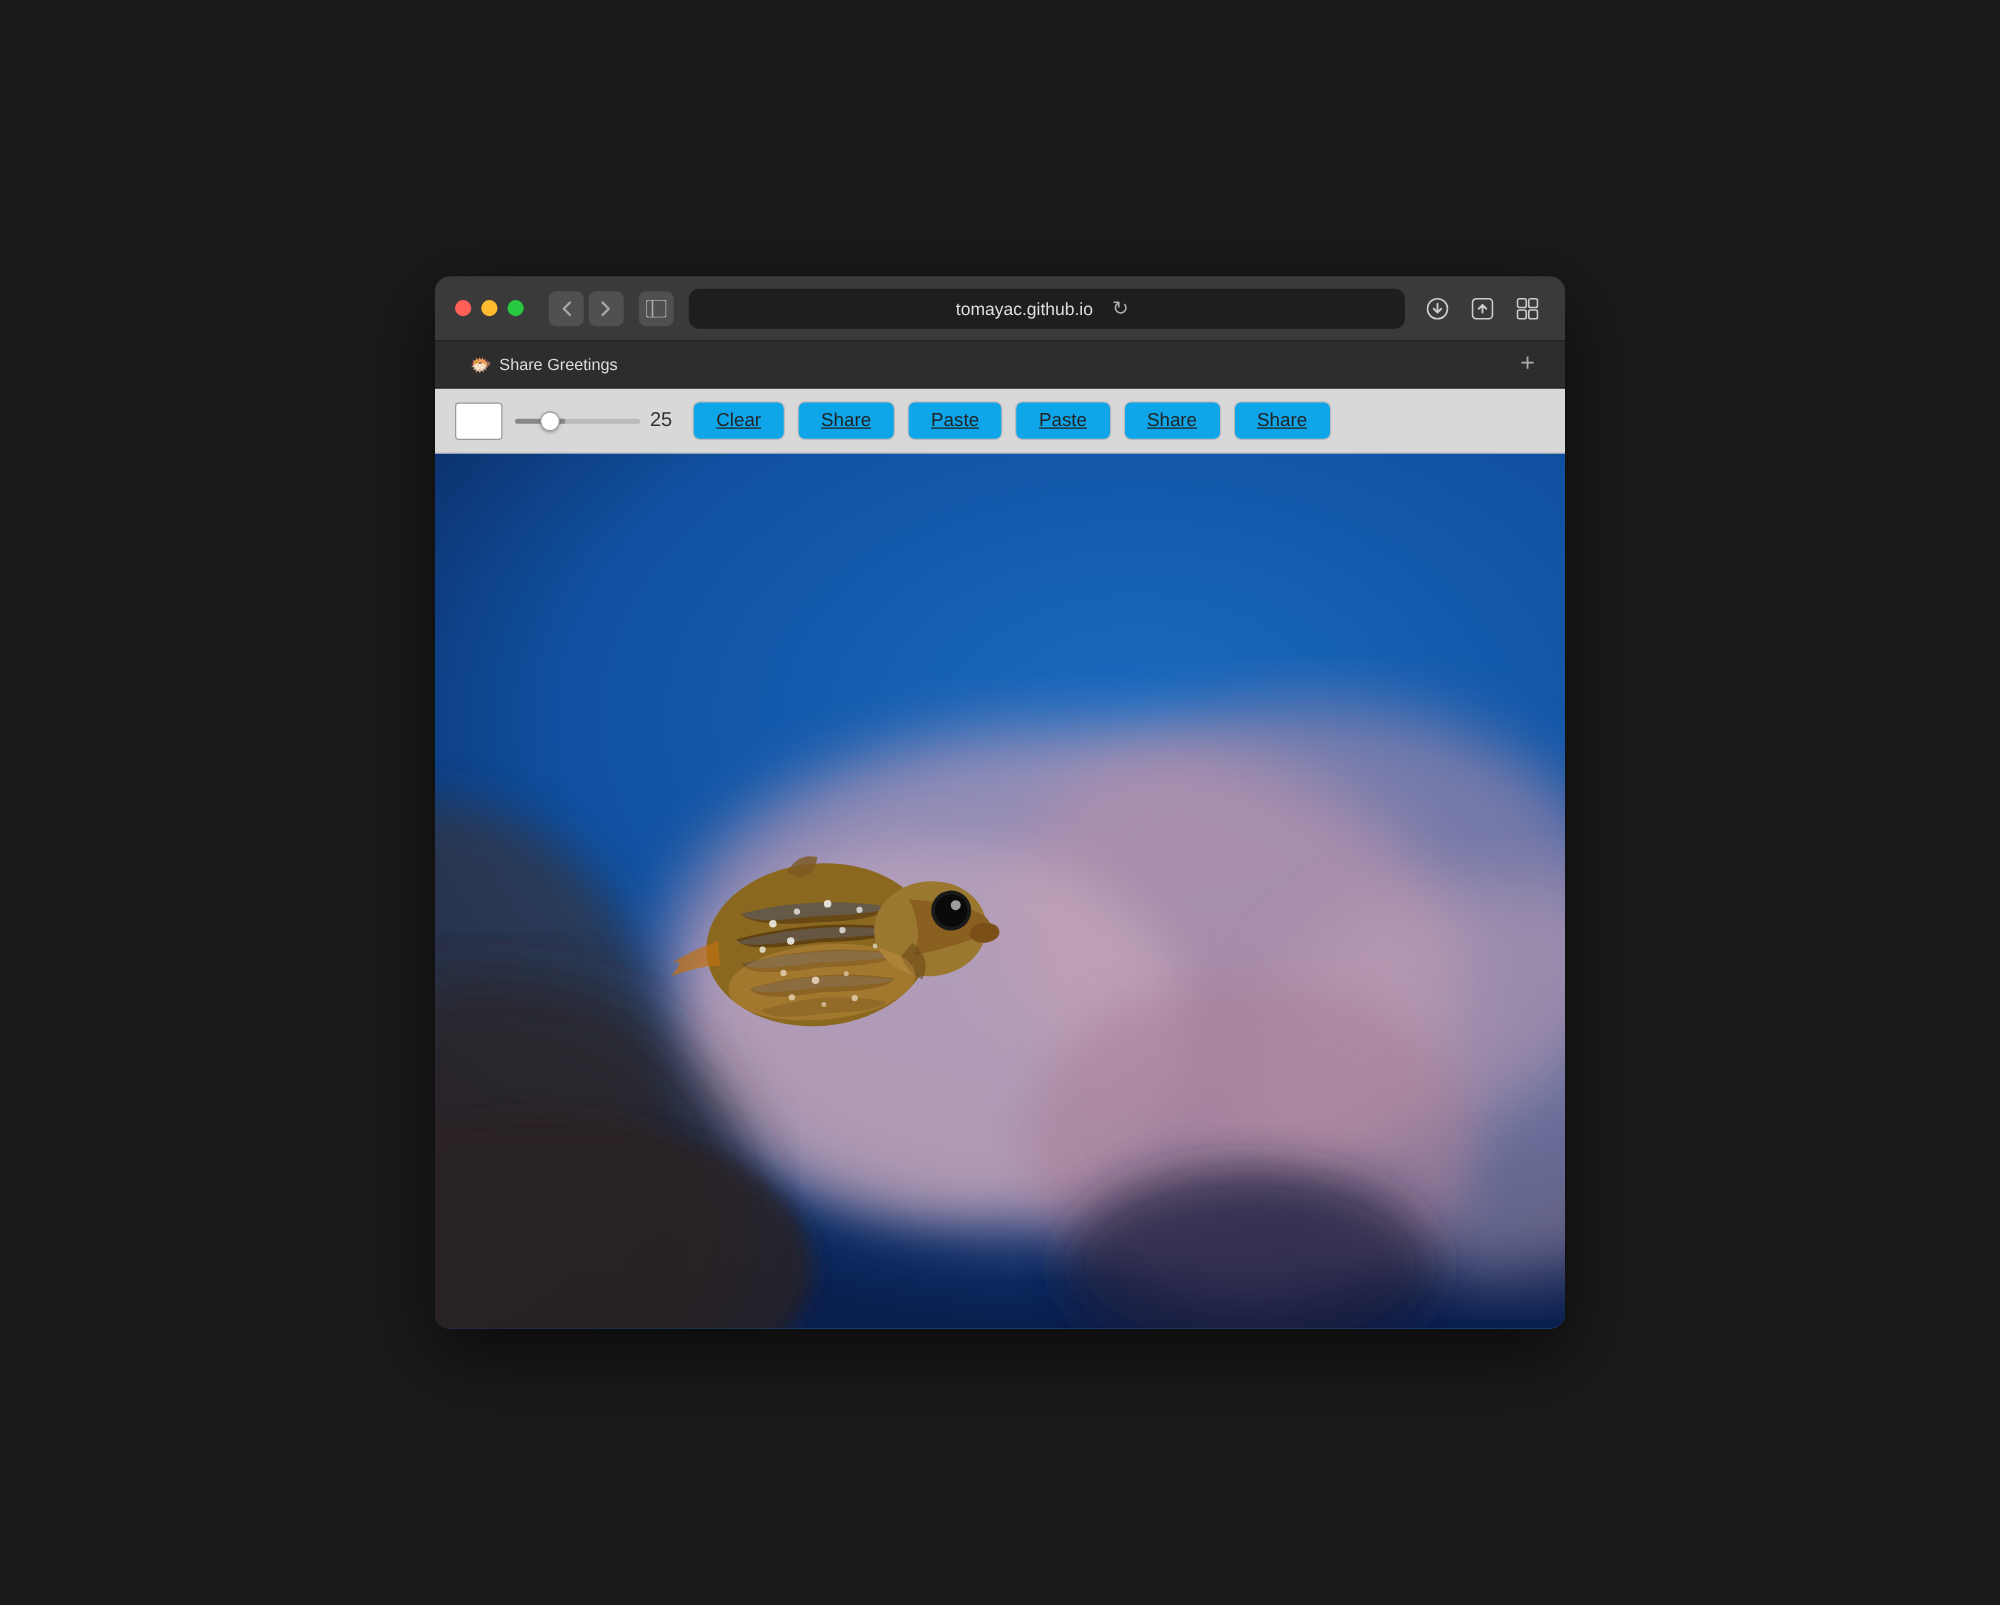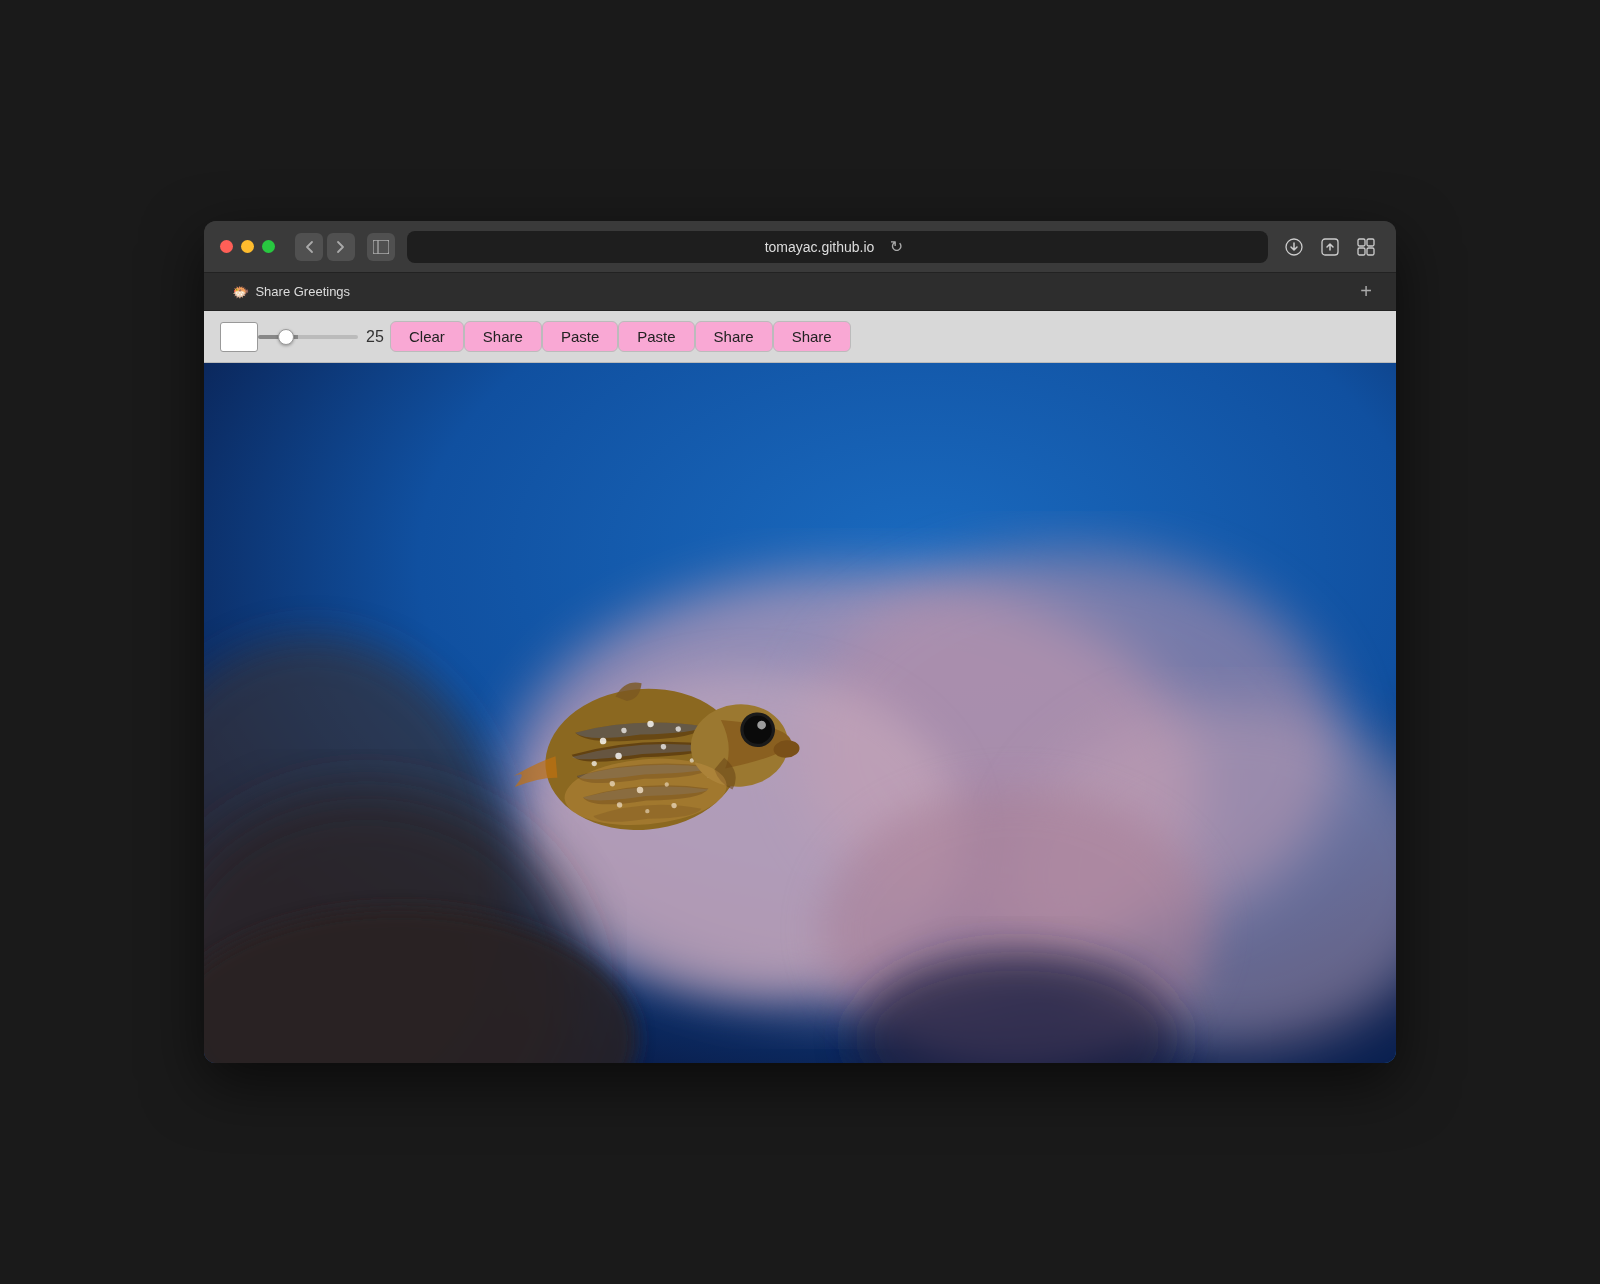--- a/index.html
+++ b/index.html
@@ -11,21 +11,21 @@
     body {
       background: #1a1a1a;
       display: flex;
       justify-content: center;
       align-items: center;
       min-height: 100vh;
       font-family: -apple-system, BlinkMacSystemFont, 'SF Pro Text', sans-serif;
     }
 
     .browser-window {
-      width: 1192px;
+      width: 904px;
       background: #2b2b2b;
       border-radius: 12px;
       box-shadow: 0 20px 60px rgba(0,0,0,0.6);
       overflow: hidden;
     }
 
     
     .title-bar {
       background: #3a3a3a;
       height: 52px;
@@ -167,20 +167,21 @@
       align-items: center;
       justify-content: center;
     }
 
     
     .app-toolbar {
       background: #d8d8d8;
       padding: 10px 16px;
       display: flex;
       align-items: center;
+      gap: 10px;
       border-bottom: 1px solid #bbb;
     }
 
     .color-swatch {
       width: 38px;
       height: 30px;
       background: white;
       border: 1px solid #999;
       border-radius: 3px;
       cursor: pointer;
@@ -217,27 +218,28 @@
 
     .brush-size-label {
       font-size: 16px;
       color: #333;
       font-weight: 400;
       min-width: 24px;
     }
 
     .toolbar-btn {
       padding: 6px 18px;
-      background: #f9a8d4;
+      background: #0ea5e9;
       border: 1px solid #bbb;
       border-radius: 6px;
       font-size: 15px;
       color: #222;
       cursor: pointer;
       font-family: -apple-system, BlinkMacSystemFont, 'SF Pro Text', sans-serif;
+      text-decoration: underline;
     }
 
     
     .canvas-area {
       width: 100%;
       height: 700px;
       background: #1a6abf;
       position: relative;
       overflow: hidden;
     }

